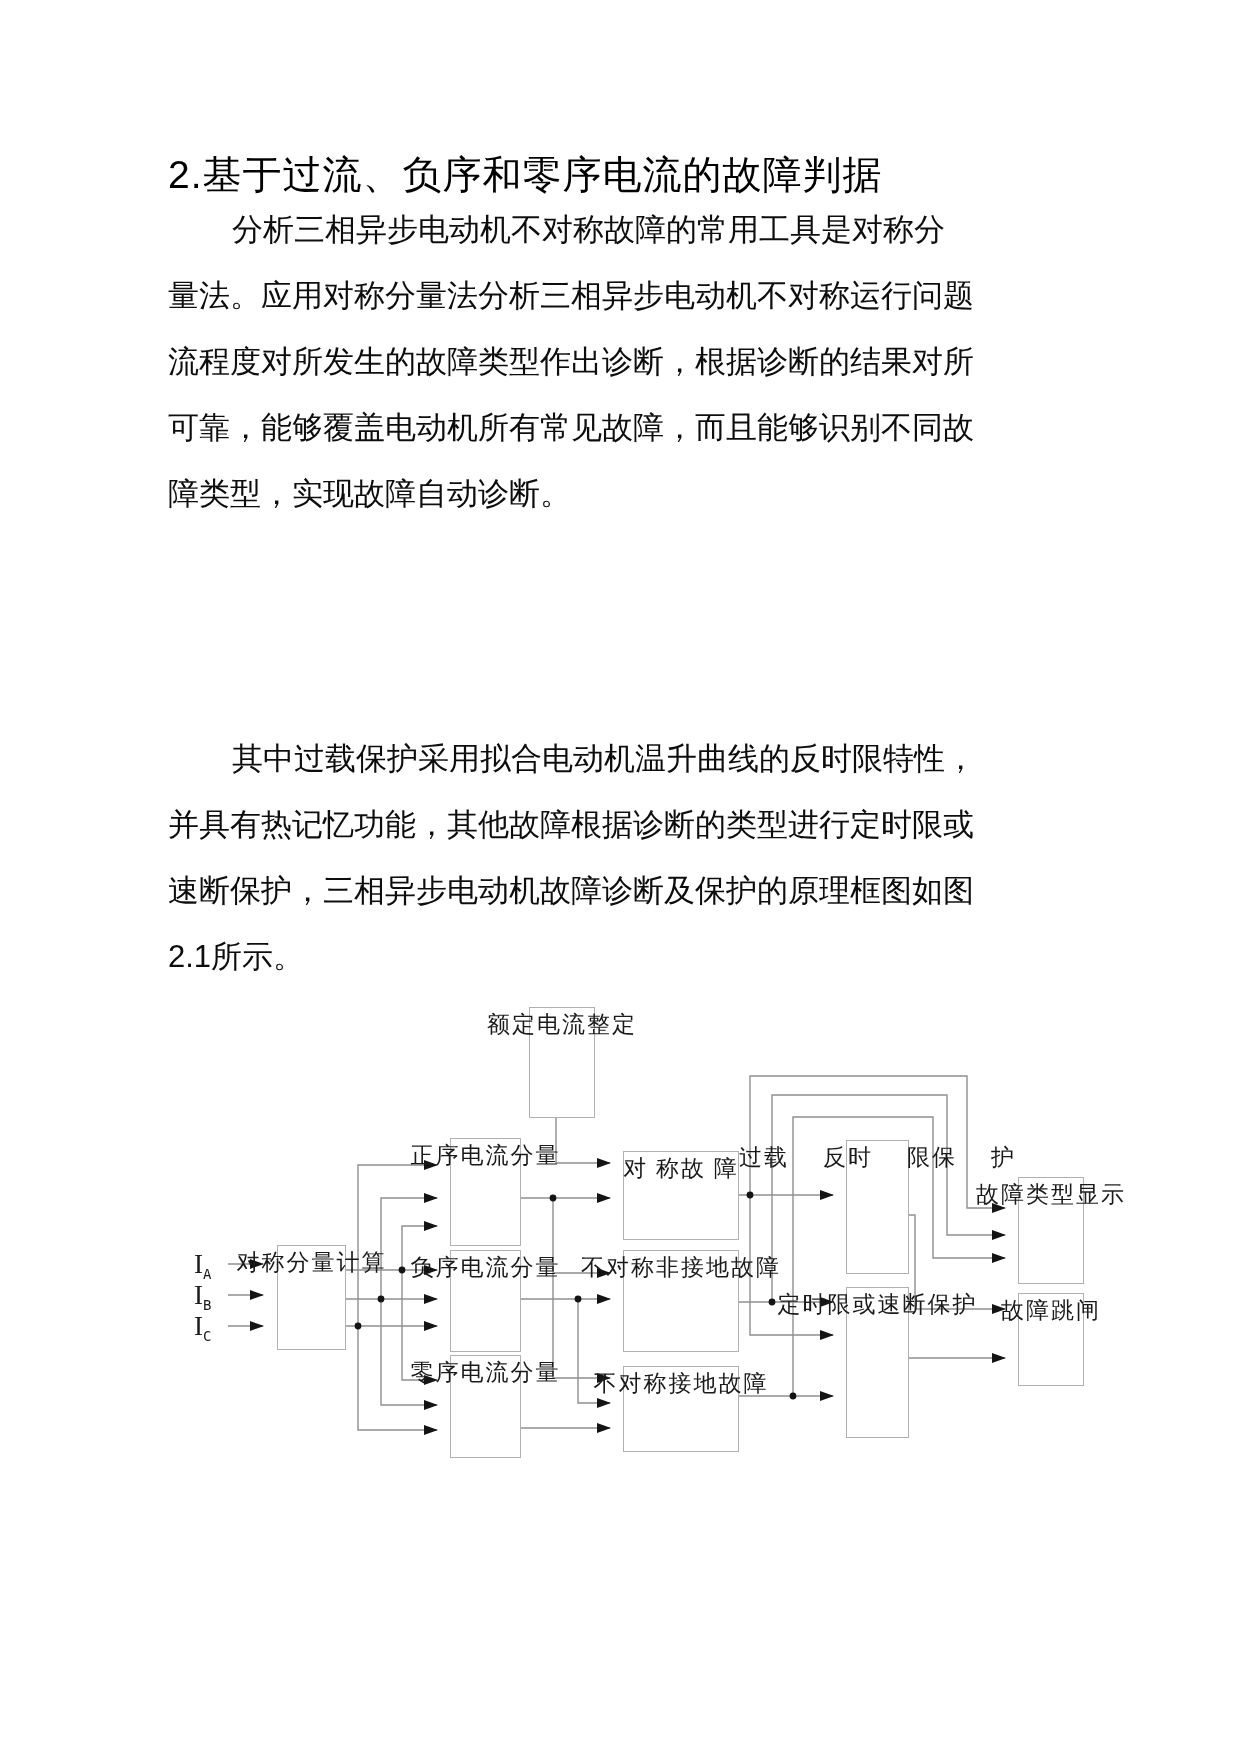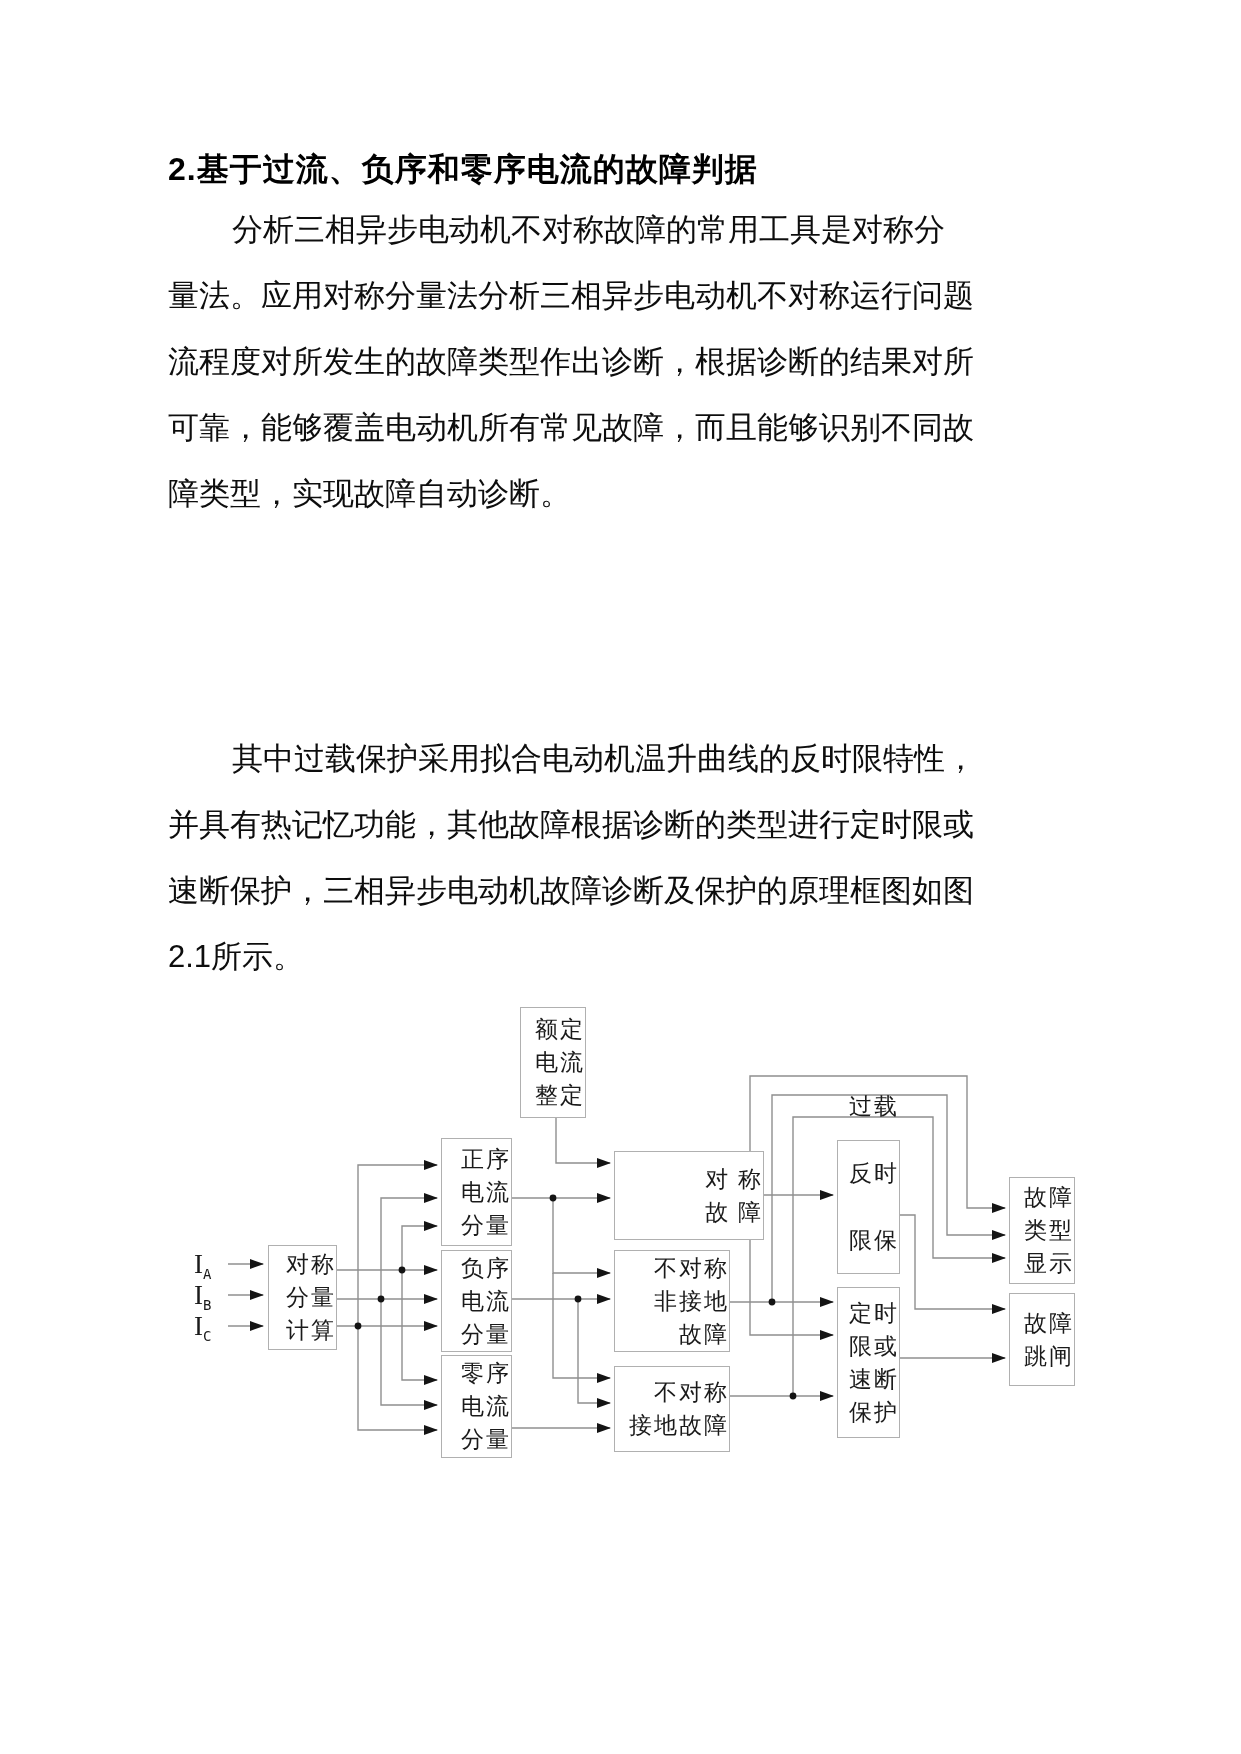--- a/index.html
+++ b/index.html
@@ -8,40 +8,40 @@
     position:relative;
     width:1241px;height:1754px;
     margin:0 auto;
     background:#ffffff;
     font-family:"Liberation Sans", sans-serif;
     color:#111;
     overflow:hidden;
   }
   .heading{
     position:absolute;left:168px;top:148px;width:900px;
-    font-size:32px;font-weight:bold;letter-spacing:1px;
+    font-size:39px;font-weight:normal;letter-spacing:1px;
     color:#000;
   }
   .para{position:absolute;left:168px;width:775px;}
   .pline{
     height:66px;line-height:66px;font-size:31px;
     text-align:justify;text-align-last:justify;
     white-space:nowrap;color:#0d0d0d;
   }
   .pline.first{text-indent:64px;}
   .pline.plast{text-align-last:left;}
   .diagram{position:absolute;left:0;top:998px;width:1241px;height:480px;}
   .diagram svg{position:absolute;left:0;top:0;}
   .dbox{
     position:absolute;
     border:1px solid #b0b0b0;background:#fff;
-    display:flex;flex-direction:column;align-items:flex-end;justify-content:center;
+    display:flex;flex-direction:row;align-items:flex-start;justify-content:center;
     font-family:"Liberation Serif", serif;
     font-size:23px;line-height:33px;color:#1a1a1a;
-    letter-spacing:2px;text-align:center;white-space:nowrap;
+    letter-spacing:2px;text-align:center;white-space:nowrap;margin-left:9px;
   }
   .dbox .bline{display:block;}
   .ilabel{
     position:absolute;
     font-family:"Liberation Serif", serif;
     font-size:27px;line-height:30px;color:#1a1a1a;
   }
   .ilabel sub{
     font-family:"DejaVu Sans Mono", monospace;
     font-size:14px;line-height:14px;
@@ -161,21 +161,21 @@
       <span class="bline">电流</span>
       <span class="bline">分量</span>
     </div>
 
     <div class="dbox" style="left:441px;top:357px;width:69px;height:101px;">
       <span class="bline">零序</span>
       <span class="bline">电流</span>
       <span class="bline">分量</span>
     </div>
 
-    <div class="dbox" style="left:614px;top:153px;width:114px;height:87px;padding-left:34px;">
+    <div class="dbox" style="left:614px;top:153px;width:114px;height:87px;">
       <span class="bline">对 称</span>
       <span class="bline">故 障</span>
     </div>
 
     <div class="dbox" style="left:614px;top:252px;width:114px;height:100px;">
       <span class="bline">不对称</span>
       <span class="bline">非接地</span>
       <span class="bline">故障</span>
     </div>
 

